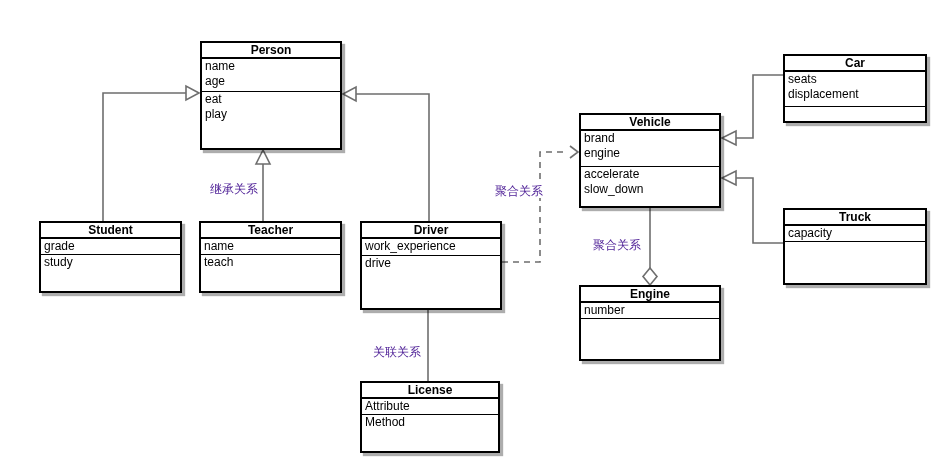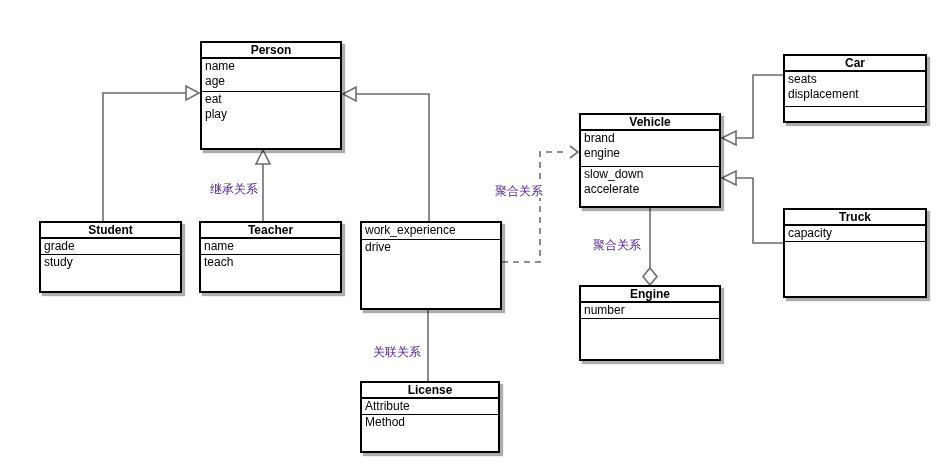--- a/index.html
+++ b/index.html
@@ -100,20 +100,21 @@
     <div class="uml-title t16">Teacher</div>
     <div class="uml-attrs" style="height:16px">
       <div class="uml-line">name</div>
     </div>
     <div class="uml-methods" style="height:36px">
       <div class="uml-line">teach</div>
     </div>
   </div>
 
   <div class="uml-class" style="left:360px;top:221px;width:142px;height:89px">
+    <div class="uml-title t16">Driver</div>
     <div class="uml-attrs" style="height:17px">
       <div class="uml-line">work_experience</div>
       <div class="uml-line">license</div>
     </div>
     <div class="uml-methods" style="height:38px">
       <div class="uml-line">drive</div>
     </div>
   </div>
 
   <div class="uml-class" style="left:360px;top:381px;width:140px;height:72px">
@@ -126,43 +127,43 @@
     </div>
   </div>
 
   <div class="uml-class" style="left:579px;top:113px;width:142px;height:95px">
     <div class="uml-title t16">Vehicle</div>
     <div class="uml-attrs" style="height:36px">
       <div class="uml-line">brand</div>
       <div class="uml-line">engine</div>
     </div>
     <div class="uml-methods" style="height:43px">
+      <div class="uml-line">accelerate</div>
       <div class="uml-line">slow_down</div>
-      <div class="uml-line">accelerate</div>
     </div>
   </div>
 
   <div class="uml-class" style="left:579px;top:285px;width:142px;height:76px">
     <div class="uml-title t16">Engine</div>
     <div class="uml-attrs" style="height:16px">
       <div class="uml-line">number</div>
     </div>
     <div class="uml-methods" style="height:40px"></div>
   </div>
 
   <div class="uml-class" style="left:783px;top:54px;width:144px;height:69px">
     <div class="uml-title t16">Car</div>
     <div class="uml-attrs" style="height:35px">
       <div class="uml-line">seats</div>
       <div class="uml-line">displacement</div>
     </div>
     <div class="uml-methods" style="height:14px"></div>
   </div>
 
-  <div class="uml-class" style="left:783px;top:208px;width:144px;height:90px">
+  <div class="uml-class" style="left:783px;top:208px;width:144px;height:77px">
     <div class="uml-title t16">Truck</div>
     <div class="uml-attrs" style="height:16px">
       <div class="uml-line">capacity</div>
     </div>
     <div class="uml-methods" style="height:38px"></div>
   </div>
 
   <div class="edge-label" style="left:209px;top:182px">继承关系</div>
   <div class="edge-label" style="left:494px;top:184px">聚合关系</div>
   <div class="edge-label" style="left:592px;top:238px">聚合关系</div>

